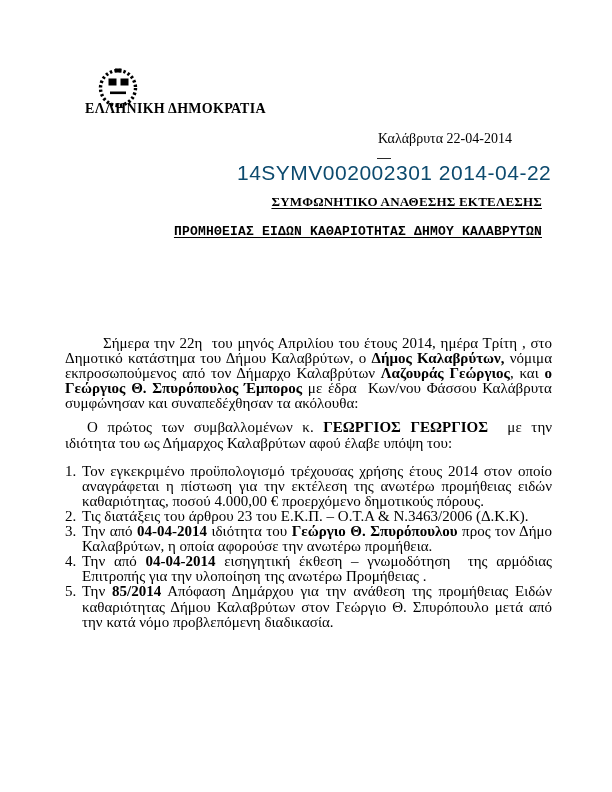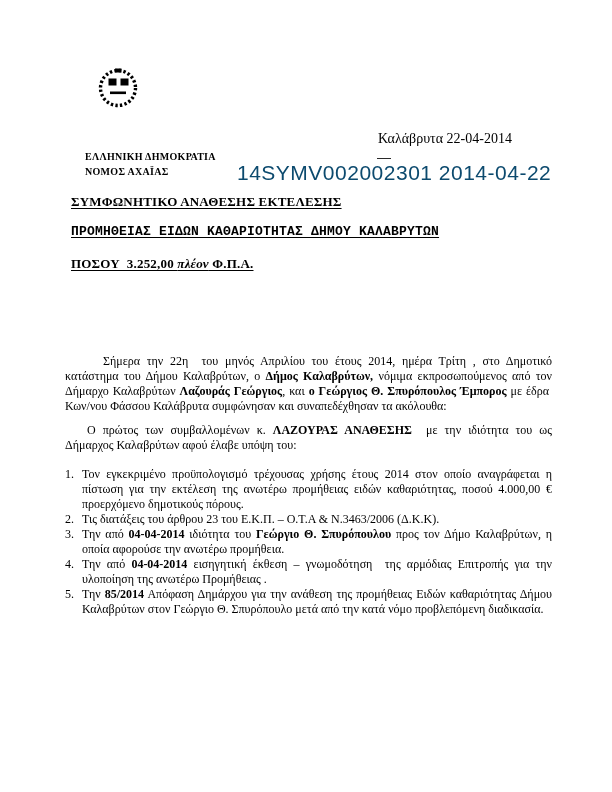--- a/index.html
+++ b/index.html
@@ -21,25 +21,24 @@
     left: 95px;
     top: 68px;
     width: 46px;
     height: 40px;
   }
   .org-block {
     position: absolute;
     left: 85px;
     top: 101px;
     font-weight: bold;
-    font-size: 10px;
+    font-size: 14px;
     line-height: 15.2px;
     letter-spacing: 0.3px;
     white-space: nowrap;
-    margin-top: 48px;
   }
   .place-date {
     position: absolute;
     left: 378px;
     top: 131px;
     font-size: 14px;
     white-space: nowrap;
   }
   .protocol-line {
     position: absolute;
@@ -54,41 +53,40 @@
     left: 237px;
     top: 161px;
     font-family: "Liberation Sans", sans-serif;
     font-size: 21px;
     letter-spacing: 0.5px;
     white-space: nowrap;
     font-weight: 400;
   }
   .title {
     position: absolute;
-    left: 71px;
+    left: 55px;
     width: 487px;
-    text-align: left;
+    text-align: right;
     font-weight: bold;
     font-size: 13px;
     letter-spacing: 0.2px;
     text-decoration: underline;
     text-underline-offset: 2px;
     white-space: nowrap;
   }
   .title1 { top: 194px; }
   .title2 { top: 224px; font-family: Liberation Mono, monospace; }
   .title3 { top: 256px; }
   .document-body {
     position: absolute;
     left: 65px;
     top: 336px;
     width: 487px;
-    font-size: 12px;
+    font-size: 15px;
     line-height: 15.1px;
-    margin-top: 18px;
   }
   .para1 {
     margin: 0;
     text-align: justify;
     text-indent: 38px;
   }
   .para2 {
     margin: 9px 0 0 0;
     text-align: justify;
     text-indent: 22px;
@@ -118,36 +116,34 @@
     <circle cx="23" cy="20" r="17.5" fill="none" stroke="#000" stroke-width="3.4" stroke-dasharray="2.4 2.2"></circle>
     <circle cx="23" cy="20" r="14.5" fill="#ffffff"></circle>
     <rect x="13.5" y="10.5" width="8" height="7" fill="#000"></rect>
     <rect x="25.5" y="10.5" width="8" height="7" fill="#000"></rect>
     <rect x="15" y="23.5" width="16" height="2.6" fill="#000"></rect>
     <rect x="20" y="0.5" width="6.5" height="4" fill="#000"></rect>
   </svg>
 
   <div class="org-block">
     <div>ΕΛΛΗΝΙΚΗ ΔΗΜΟΚΡΑΤΙΑ</div>
-    <div>ΝΟΜΟΣ ΑΧΑΪΑΣ</div>
   </div>
 
   <div class="place-date">Καλάβρυτα 22-04-2014</div>
 
   <div class="protocol-line"></div>
 
   <div class="stamp" style="color: #0c4a6e;">14SYMV002002301 2014-04-22</div>
 
   <div class="title title1">ΣΥΜΦΩΝΗΤΙΚΟ ΑΝΑΘΕΣΗΣ ΕΚΤΕΛΕΣΗΣ</div>
   <div class="title title2">ΠΡΟΜΗΘΕΙΑΣ ΕΙΔΩΝ ΚΑΘΑΡΙΟΤΗΤΑΣ ΔΗΜΟΥ ΚΑΛΑΒΡΥΤΩΝ</div>
-  <div class="title title3 rich"><b>ΠΟΣΟΥ&nbsp; 3.252,00 </b><b style="font-style: italic;">πλέον</b><b> Φ.Π.Α.</b></div>
 
   <div class="document-body">
     <p class="para1 rich"><span>Σήμερα την 22η&nbsp; του μηνός Απριλίου του έτους 2014, ημέρα Τρίτη , στο Δημοτικό κατάστημα του Δήμου Καλαβρύτων, ο </span><b>Δήμος Καλαβρύτων,</b><span> νόμιμα εκπροσωπούμενος από τον Δήμαρχο Καλαβρύτων </span><b>Λαζουράς Γεώργιος</b><span>, και </span><b>ο Γεώργιος Θ. Σπυρόπουλος Έμπορος</b><span> με έδρα&nbsp; Κων/νου Φάσσου Καλάβρυτα συμφώνησαν και συναπεδέχθησαν τα ακόλουθα:</span></p>
-    <p class="para2 rich"><span>Ο πρώτος των συμβαλλομένων κ. </span><b>ΛΑΖΟΥΡΑΣ ΑΝΑΘΕΣΗΣ</b><span>&nbsp; με την ιδιότητα του ως Δήμαρχος Καλαβρύτων αφού έλαβε υπόψη του:</span></p>
+    <p class="para2 rich"><span>Ο πρώτος των συμβαλλομένων κ. </span><b>ΓΕΩΡΓΙΟΣ ΓΕΩΡΓΙΟΣ</b><span>&nbsp; με την ιδιότητα του ως Δήμαρχος Καλαβρύτων αφού έλαβε υπόψη του:</span></p>
 
     <div class="doc-list">
       <div class="li-row">
         <span class="li-num">1.</span>
         <span class="li-text rich"><span>Τον εγκεκριμένο προϋπολογισμό τρέχουσας χρήσης έτους 2014 στον οποίο αναγράφεται η πίστωση για την εκτέλεση της ανωτέρω προμήθειας ειδών καθαριότητας, ποσού 4.000,00 € προερχόμενο δημοτικούς πόρους.</span></span>
       </div>
       <div class="li-row">
         <span class="li-num">2.</span>
         <span class="li-text rich"><span>Τις διατάξεις του άρθρου 23 του Ε.Κ.Π. – Ο.Τ.Α &amp; Ν.3463/2006 (Δ.Κ.Κ).</span></span>
       </div>

